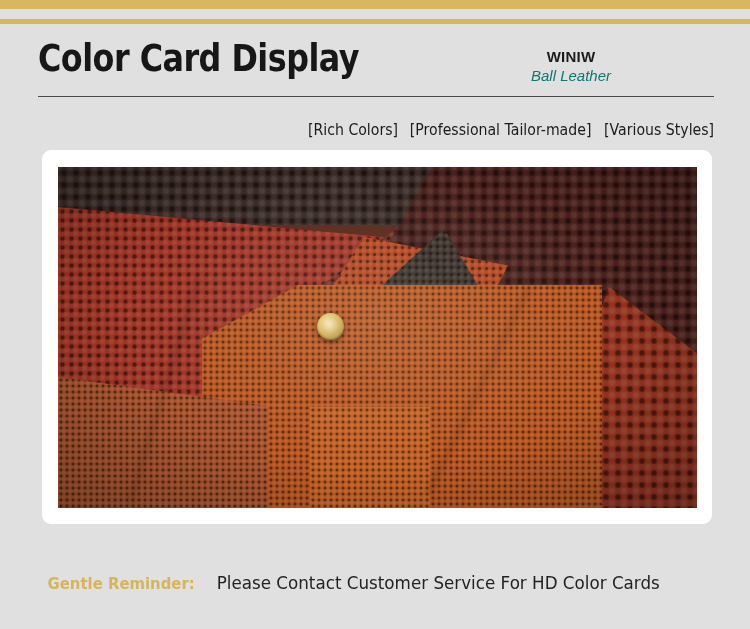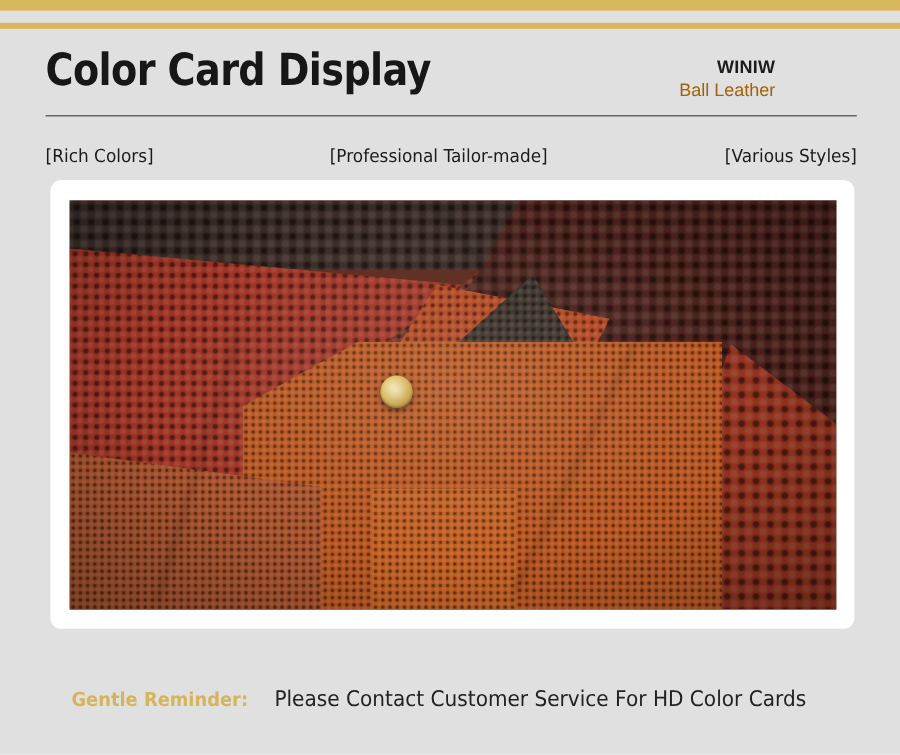--- a/index.html
+++ b/index.html
@@ -51,59 +51,60 @@
     font-size: 37px;
     line-height: 46px;
     letter-spacing: -0.6px;
     color: #171717;
     transform: scaleX(0.86);
     transform-origin: left center;
     white-space: nowrap;
   }
   .brand {
     position: absolute;
-    right: 34px;
+    right: 44px;
     top: 24px;
-    text-align: right;
+    text-align: center;
     width: 130px;
   }
   .brand-name {
     font-family: "Liberation Sans", sans-serif;
     font-weight: 700;
     font-size: 15px;
     line-height: 18px;
     color: #1c1c1c;
     letter-spacing: 0.2px;
   }
   .brand-sub {
     font-family: "Liberation Sans", sans-serif;
     font-weight: 400;
     font-size: 15px;
     line-height: 19px;
-    color: #a16207;
+    color: #0f766e;
+    font-style: italic;
   }
 
   .header-rule {
     position: absolute;
     left: 38px;
     top: 96px;
     width: 676px;
     height: 1px;
     background: #4a4a4a;
   }
 
   
   .taglines {
     position: absolute;
     left: 38px;
     top: 118px;
     width: 676px;
     height: 24px;
     display: flex;
-    justify-content: space-between;
+    justify-content: flex-end;
     align-items: center;
   }
   .tagline {
     font-family: "DejaVu Sans", sans-serif;
     font-size: 15px;
     font-weight: 400;
     color: #1a1a1a;
     white-space: nowrap;
     transform: scaleX(0.94);
   }
@@ -248,21 +249,20 @@
 
   
   .reminder {
     position: absolute;
     left: 42px;
     top: 572px;
     height: 26px;
     display: flex;
     align-items: baseline;
     white-space: nowrap;
-    margin-left: 12px;
   }
   .reminder-label {
     font-family: "DejaVu Sans", sans-serif;
     font-weight: 700;
     font-size: 16px;
     color: #d6b45c;
     transform: scaleX(0.93);
     transform-origin: left baseline;
   }
   .reminder-text {

